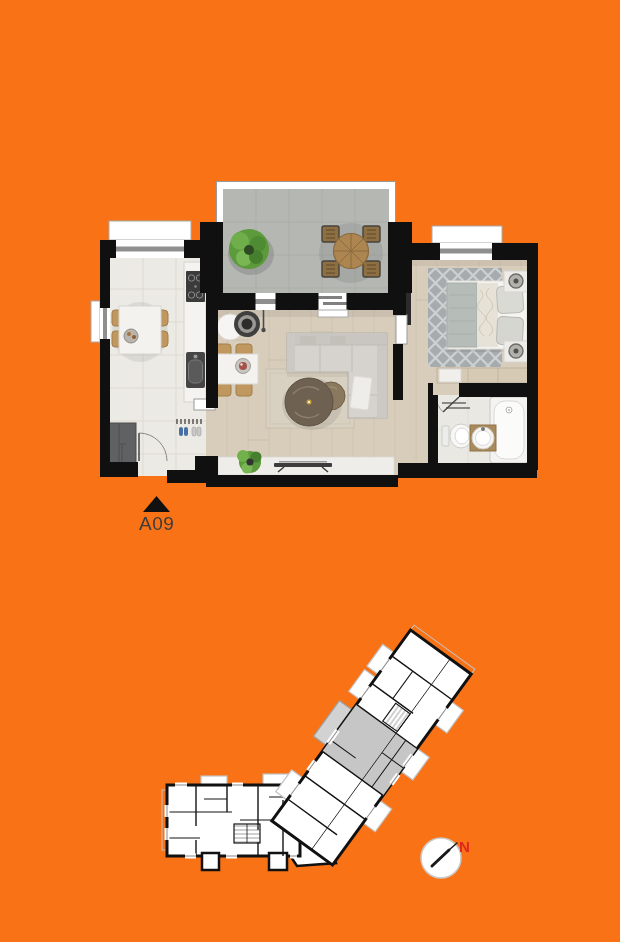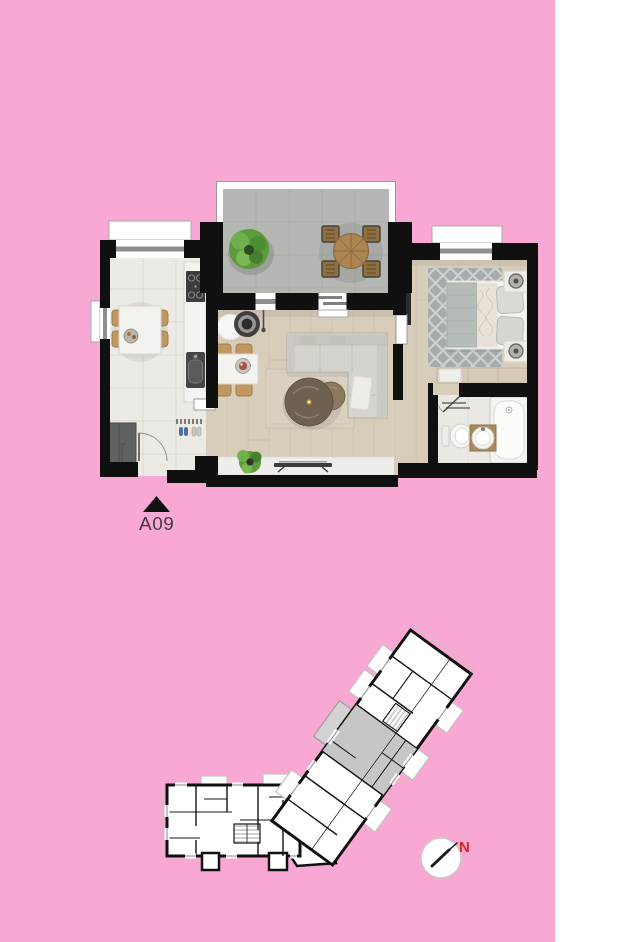--- a/index.html
+++ b/index.html
@@ -1,16 +1,16 @@
 <!DOCTYPE html>
 <html><head>
 <meta charset="utf-8">
 <style>
   html,body{margin:0;padding:0;background:#ffffff;}
-  .canvas{position:relative;width:555px;height:942px;background:#f9a8d4;overflow:hidden;
+  .canvas{position:relative;width:620px;height:942px;background:#f97316;overflow:hidden;
           font-family:"Liberation Sans",sans-serif;}
   svg{display:block;}
   text.unit-label{font-family:"Liberation Sans",sans-serif;font-size:19px;fill:#3c3c3c;letter-spacing:.5px;}
   text.north{font-family:"Liberation Sans",sans-serif;font-size:15px;font-weight:bold;fill:#e1251f;}
 </style>
 </head>
 <body>
 
 <div class="canvas">
 <svg width="640" height="942" viewBox="0 0 640 942">

